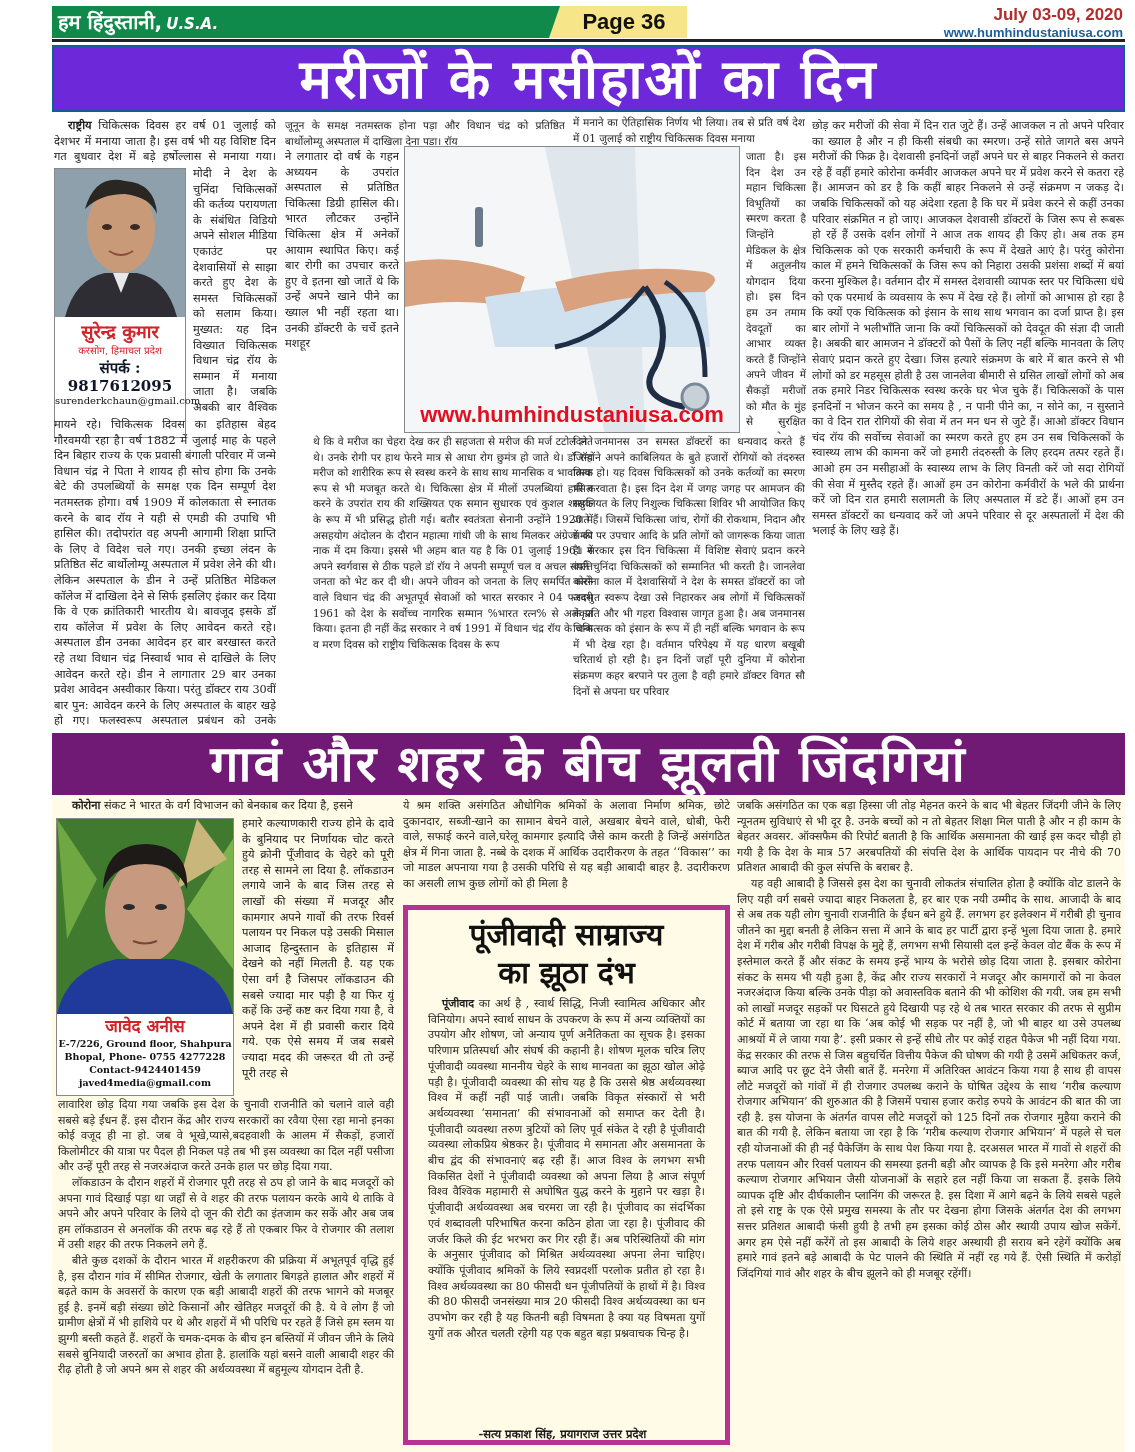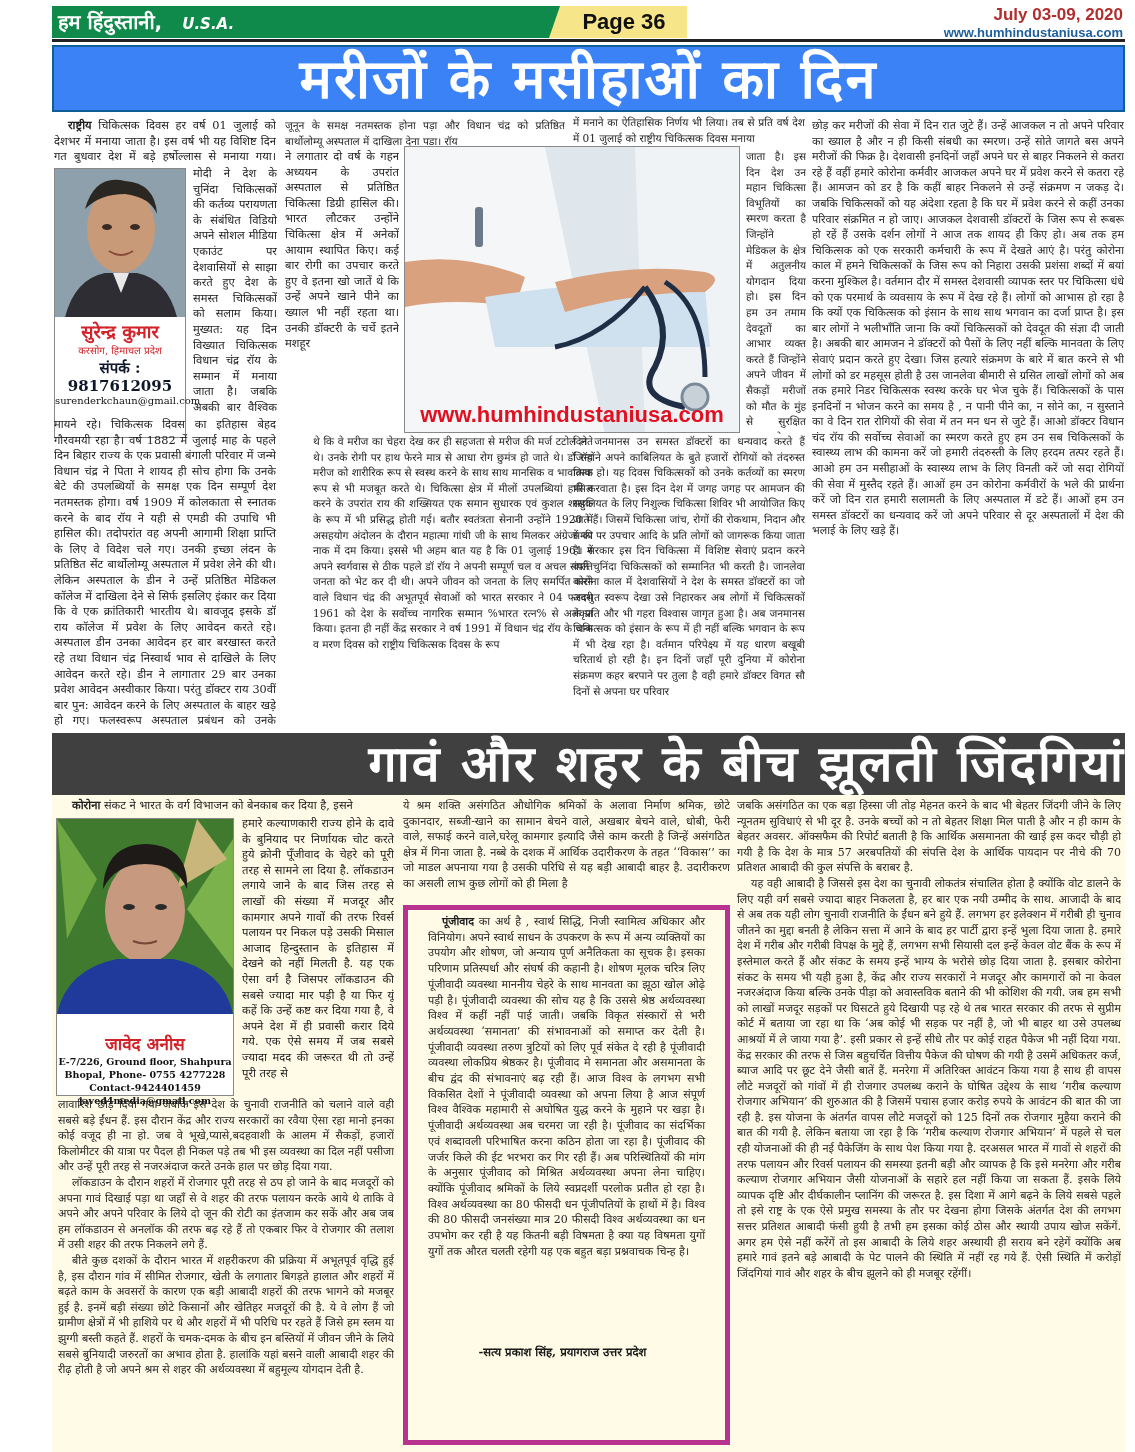--- a/index.html
+++ b/index.html
@@ -1,27 +1,27 @@
 <!DOCTYPE html>
 <html><head>
 <meta charset="utf-8">
 <style>
   * { box-sizing: border-box; margin: 0; padding: 0; }
   body { width: 1135px; height: 1452px; background: #ffffff; font-family: "DejaVu Serif", serif; color: #1a1a1a; position: relative; overflow: hidden; }
   .masthead { position: absolute; left: 52px; top: 5px; width: 1083px; height: 34px; }
   .mast-green { position: absolute; left: 0; top: 1px; width: 520px; height: 32px; background: #0f8a4a; clip-path: polygon(0 0, 100% 0, 96% 100%, 0 100%); }
   .mast-title { position: absolute; left: 6px; top: 3px; color: #fff; font-family: "DejaVu Sans", sans-serif; font-weight: bold; font-size: 20px; white-space: nowrap; }
-  .mast-title .usa { font-style: italic; font-size: 15px; margin-left: 20px; }
+  .mast-title .usa { font-style: italic; font-size: 15px; margin-left: 4px; }
   .mast-page { position: absolute; left: 497px; top: 1px; width: 138px; height: 32px; background: #f7e58a; clip-path: polygon(8% 0, 100% 0, 100% 100%, 0 100%); font-family: "Liberation Sans", sans-serif; font-weight: bold; font-size: 22px; text-align: center; line-height: 32px; padding-left: 12px; color: #111; }
   .mast-right { position: absolute; right: 12px; top: 0; text-align: right; font-family: "Liberation Sans", sans-serif; font-weight: bold; }
   .mast-date { color: #b22d2d; font-size: 17px; }
   .mast-url { color: #1c5f9c; font-size: 13px; }
   .mast-rule { position: absolute; left: 52px; top: 39px; width: 1073px; height: 3px; background: #222; }
-  .headline1 { position: absolute; left: 52px; top: 45px; width: 1073px; height: 67px; background: #3b82f6; color: #fff; font-family: "DejaVu Sans", sans-serif; font-weight: bold; font-size: 54px; text-align: center; line-height: 66px; letter-spacing: 2px; border: 2px solid #0f5f96; }
-  .headline2 { position: absolute; left: 52px; top: 733px; width: 1073px; height: 62px; background: #404040; color: #fff; font-family: "DejaVu Sans", sans-serif; font-weight: bold; font-size: 50px; text-align: right; line-height: 62px; letter-spacing: 2px; }
+  .headline1 { position: absolute; left: 52px; top: 45px; width: 1073px; height: 67px; background: #6d28d9; color: #fff; font-family: "DejaVu Sans", sans-serif; font-weight: bold; font-size: 54px; text-align: center; line-height: 66px; letter-spacing: 2px; border: 2px solid #0f5f96; }
+  .headline2 { position: absolute; left: 52px; top: 733px; width: 1073px; height: 62px; background: #701a75; color: #fff; font-family: "DejaVu Sans", sans-serif; font-weight: bold; font-size: 50px; text-align: center; line-height: 62px; letter-spacing: 2px; }
   .col { position: absolute; font-size: 11.3px; line-height: 15.6px; text-align: justify; color: #1f1f1f; overflow: hidden; }
   .col p { text-indent: 14px; }
   .col b { font-weight: bold; }
   .photo-box { position: absolute; border: 1px solid #888; background: #fff; }
   .photo { width: 100%; position: relative; overflow: hidden; }
   .author-name { text-align: center; color: #d2232a; font-weight: bold; font-family: "DejaVu Serif", serif; }
   .author-sub { text-align: center; color: #d2232a; font-size: 10px; }
   .author-phone { text-align: center; font-size: 15px; font-weight: bold; color: #0f172a; }
   .author-email { text-align: center; font-size: 10px; color: #111; }
   .addr { text-align: center; font-size: 9.5px; font-weight: bold; line-height: 13px; color: #111; }
@@ -142,21 +142,21 @@
       <path d="M176 20 L130 90 L176 150Z" fill="#7cb24c"></path>
       <path d="M140 0 L120 70 L170 40Z" fill="#c9b67a"></path>
       <ellipse cx="88" cy="92" rx="40" ry="52" fill="#c79a7f"></ellipse>
       <path d="M46 70 Q48 25 90 25 Q132 27 130 70 Q120 45 88 45 Q58 45 46 70Z" fill="#1d1a18"></path>
       <ellipse cx="72" cy="88" rx="6" ry="3" fill="#2a2a2a"></ellipse>
       <ellipse cx="104" cy="88" rx="6" ry="3" fill="#2a2a2a"></ellipse>
       <path d="M76 122 Q88 127 100 122" stroke="#7a4638" stroke-width="2" fill="none"></path>
       <path d="M0 195 Q10 150 60 140 L116 140 Q166 150 176 195Z" fill="#1f3a9a"></path>
     </svg>
   </div>
-  <div class="author-name" style="font-size:17px; margin-top:18px;">जावेद अनीस</div>
+  <div class="author-name" style="font-size:17px; margin-top:0;">जावेद अनीस</div>
   <div class="addr">E-7/226, Ground floor, Shahpura</div>
   <div class="addr">Bhopal, Phone- 0755 4277228</div>
   <div class="addr">Contact-9424401459</div>
   <div class="addr">javed4media@gmail.com</div>
 </div>
 
 <div class="col" style="left:242px; top:816px; width:152px; height:280px;">
   <div>हमारे कल्याणकारी राज्य होने के दावे के बुनियाद पर निर्णायक चोट करते हुये क्रोनी पूँजीवाद के चेहरे को पूरी तरह से सामने ला दिया है. लॉकडाउन लगाये जाने के बाद जिस तरह से लाखों की संख्या में मजदूर और कामगार अपने गावों की तरफ रिवर्स पलायन पर निकल पड़े उसकी मिसाल आजाद हिन्दुस्तान के इतिहास में देखने को नहीं मिलती है. यह एक ऐसा वर्ग है जिसपर लॉकडाउन की सबसे ज्यादा मार पड़ी है या फिर यूं कहें कि उन्हें कष्ट कर दिया गया है, वे अपने देश में ही प्रवासी करार दिये गये. एक ऐसे समय में जब सबसे ज्यादा मदद की जरूरत थी तो उन्हें पूरी तरह से</div>
 </div>
 
@@ -169,17 +169,21 @@
 <div class="col" style="left:403px; top:798px; width:327px; height:100px; font-size:11px;">
   <div>ये श्रम शक्ति असंगठित औधोगिक श्रमिकों के अलावा निर्माण श्रमिक, छोटे दुकानदार, सब्जी-खाने का सामान बेचने वाले, अखबार बेचने वाले, धोबी, फेरी वाले, सफाई करने वाले,घरेलू कामगार इत्यादि जैसे काम करती है जिन्हें असंगठित क्षेत्र में गिना जाता है. नब्बे के दशक में आर्थिक उदारीकरण के तहत ‘‘विकास’’ का जो माडल अपनाया गया है उसकी परिधि से यह बड़ी आबादी बाहर है. उदारीकरण का असली लाभ कुछ लोगों को ही मिला है</div>
 </div>
 
 <div class="col" style="left:737px; top:798px; width:384px; height:650px; font-size:11px;">
   <div>जबकि असंगठित का एक बड़ा हिस्सा जी तोड़ मेहनत करने के बाद भी बेहतर जिंदगी जीने के लिए न्यूनतम सुविधाएं से भी दूर है. उनके बच्चों को न तो बेहतर शिक्षा मिल पाती है और न ही काम के बेहतर अवसर. ऑक्सफैम की रिपोर्ट बताती है कि आर्थिक असमानता की खाई इस कदर चौड़ी हो गयी है कि देश के मात्र 57 अरबपतियों की संपत्ति देश के आर्थिक पायदान पर नीचे की 70 प्रतिशत आबादी की कुल संपत्ति के बराबर है.</div>
   <p>यह वही आबादी है जिससे इस देश का चुनावी लोकतंत्र संचालित होता है क्योंकि वोट डालने के लिए यही वर्ग सबसे ज्यादा बाहर निकलता है, हर बार एक नयी उम्मीद के साथ. आजादी के बाद से अब तक यही लोग चुनावी राजनीति के ईंधन बने हुये हैं. लगभग हर इलेक्शन में गरीबी ही चुनाव जीतने का मुद्दा बनती है लेकिन सत्ता में आने के बाद हर पार्टी द्वारा इन्हें भुला दिया जाता है. हमारे देश में गरीब और गरीबी विपक्ष के मुद्दे हैं, लगभग सभी सियासी दल इन्हें केवल वोट बैंक के रूप में इस्तेमाल करते हैं और संकट के समय इन्हें भाग्य के भरोसे छोड़ दिया जाता है. इसबार कोरोना संकट के समय भी यही हुआ है, केंद्र और राज्य सरकारों ने मजदूर और कामगारों को ना केवल नजरअंदाज किया बल्कि उनके पीड़ा को अवास्तविक बताने की भी कोशिश की गयी. जब हम सभी को लाखों मजदूर सड़कों पर घिसटते हुये दिखायी पड़ रहे थे तब भारत सरकार की तरफ से सुप्रीम कोर्ट में बताया जा रहा था कि ‘अब कोई भी सड़क पर नहीं है, जो भी बाहर था उसे उपलब्ध आश्रयों में ले जाया गया है’. इसी प्रकार से इन्हें सीधे तौर पर कोई राहत पैकेज भी नहीं दिया गया. केंद्र सरकार की तरफ से जिस बहुचर्चित वित्तीय पैकेज की घोषण की गयी है उसमें अधिकतर कर्ज, ब्याज आदि पर छूट देने जैसी बातें हैं. मनरेगा में अतिरिक्त आवंटन किया गया है साथ ही वापस लौटे मजदूरों को गांवों में ही रोजगार उपलब्ध कराने के घोषित उद्देश्य के साथ ‘गरीब कल्याण रोजगार अभियान’ की शुरुआत की है जिसमें पचास हजार करोड़ रुपये के आवंटन की बात की जा रही है. इस योजना के अंतर्गत वापस लौटे मजदूरों को 125 दिनों तक रोजगार मुहैया कराने की बात की गयी है. लेकिन बताया जा रहा है कि ‘गरीब कल्याण रोजगार अभियान’ में पहले से चल रही योजनाओं की ही नई पैकेजिंग के साथ पेश किया गया है. दरअसल भारत में गावों से शहरों की तरफ पलायन और रिवर्स पलायन की समस्या इतनी बड़ी और व्यापक है कि इसे मनरेगा और गरीब कल्याण रोजगार अभियान जैसी योजनाओं के सहारे हल नहीं किया जा सकता हैं. इसके लिये व्यापक दृष्टि और दीर्घकालीन प्लानिंग की जरूरत है. इस दिशा में आगे बढ़ने के लिये सबसे पहले तो इसे राष्ट्र के एक ऐसे प्रमुख समस्या के तौर पर देखना होगा जिसके अंतर्गत देश की लगभग सत्तर प्रतिशत आबादी फंसी हुयी है तभी हम इसका कोई ठोस और स्थायी उपाय खोज सकेंगें. अगर हम ऐसे नहीं करेंगें तो इस आबादी के लिये शहर अस्थायी ही सराय बने रहेगें क्योंकि अब हमारे गावं इतने बड़े आबादी के पेट पालने की स्थिति में नहीं रह गये हैं. ऐसी स्थिति में करोड़ों जिंदगियां गावं और शहर के बीच झूलने को ही मजबूर रहेंगीं।</p>
 </div>
 
 <div class="boxed">
+  <div class="boxed-title">
+    <div>पूंजीवादी साम्राज्य</div>
+    <div>का झूठा दंभ</div>
+  </div>
   <div class="col" style="position:relative; left:0; top:4px; width:100%; padding:0 20px; height:432px; font-size:11px; line-height:15.7px;">
     <p><b>पूंजीवाद</b><span> का अर्थ है , स्वार्थ सिद्धि, निजी स्वामित्व अधिकार और विनियोग। अपने स्वार्थ साधन के उपकरण के रूप में अन्य व्यक्तियों का उपयोग और शोषण, जो अन्याय पूर्ण अनैतिकता का सूचक है। इसका परिणाम प्रतिस्पर्धा और संघर्ष की कहानी है। शोषण मूलक चरित्र लिए पूंजीवादी व्यवस्था माननीय चेहरे के साथ मानवता का झूठा खोल ओढ़े पड़ी है। पूंजीवादी व्यवस्था की सोच यह है कि उससे श्रेष्ठ अर्थव्यवस्था विश्व में कहीं नहीं पाई जाती। जबकि विकृत संस्कारों से भरी अर्थव्यवस्था ‘समानता’ की संभावनाओं को समाप्त कर देती है। पूंजीवादी व्यवस्था तरुण त्रुटियों को लिए पूर्व संकेत दे रही है पूंजीवादी व्यवस्था लोकप्रिय श्रेष्ठकर है। पूंजीवाद मे समानता और असमानता के बीच द्वंद की संभावनाएं बढ़ रही हैं। आज विश्व के लगभग सभी विकसित देशों ने पूंजीवादी व्यवस्था को अपना लिया है आज संपूर्ण विश्व वैश्विक महामारी से अघोषित युद्ध करने के मुहाने पर खड़ा है। पूंजीवादी अर्थव्यवस्था अब चरमरा जा रही है। पूंजीवाद का संदर्भिका एवं शब्दावली परिभाषित करना कठिन होता जा रहा है। पूंजीवाद की जर्जर किले की ईट भरभरा कर गिर रही हैं। अब परिस्थितियों की मांग के अनुसार पूंजीवाद को मिश्रित अर्थव्यवस्था अपना लेना चाहिए। क्योंकि पूंजीवाद श्रमिकों के लिये स्वप्नदर्शी परलोक प्रतीत हो रहा है। विश्व अर्थव्यवस्था का 80 फीसदी धन पूंजीपतियों के हाथों में है। विश्व की 80 फीसदी जनसंख्या मात्र 20 फीसदी विश्व अर्थव्यवस्था का धन उपभोग कर रही है यह कितनी बड़ी विषमता है क्या यह विषमता युगों युगों तक औरत चलती रहेगी यह एक बहुत बड़ा प्रश्नवाचक चिन्ह है।</span></p>
   </div>
   <div class="boxed-byline">-सत्य प्रकाश सिंह, प्रयागराज उत्तर प्रदेश</div>
 </div>
 
 </body></html>

